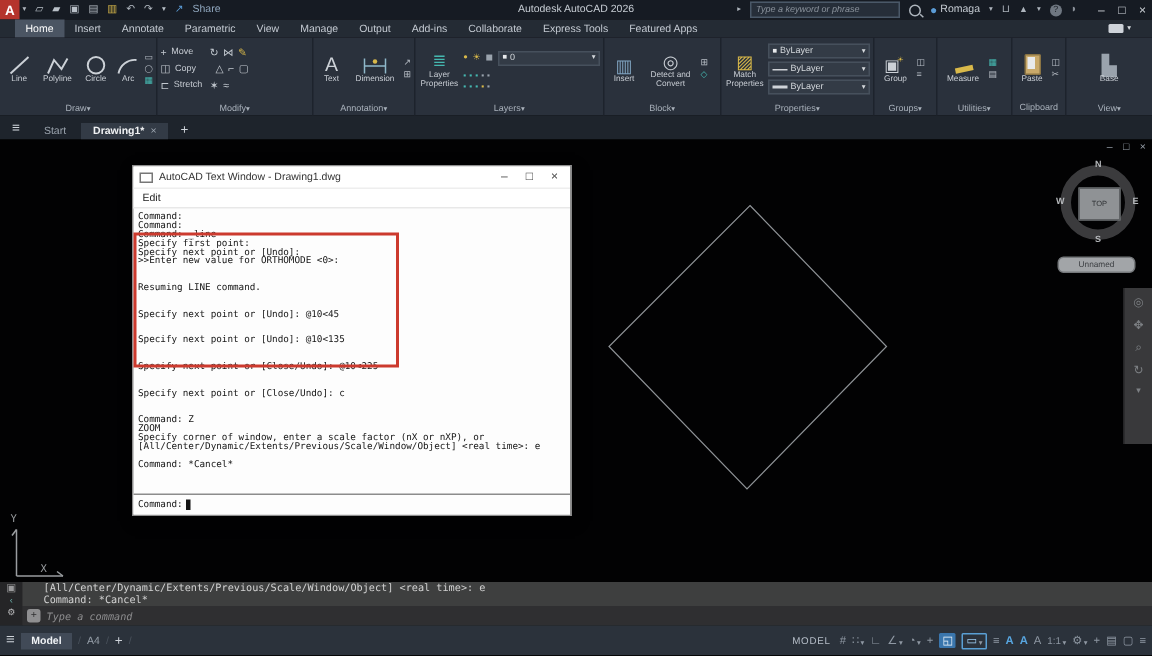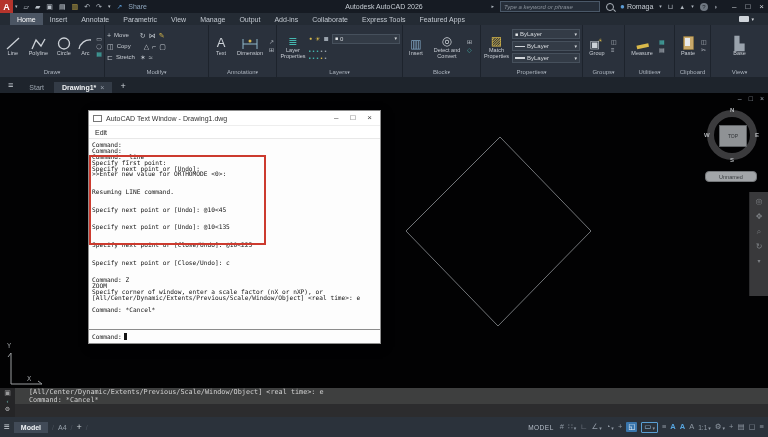--- a/index.html
+++ b/index.html
@@ -564,20 +564,24 @@
     <div class="cmd-rail">
       <span class="g g-save" style="color:#9a9a9c;"></span>
       <span style="color:#6fb3ad;font-size:6px;">‹</span>
       <span class="g g-gear" style="font-size:6px;"></span>
     </div>
     <div class="cmd-main">
       <div>
           <div class="cmd-hist">[All/Center/Dynamic/Extents/Previous/Scale/Window/Object] &lt;real time&gt;: e</div>
           <div class="cmd-hist">Command: *Cancel*</div>
         </div>
+      <div class="cmd-input">
+        <span class="cmd-cust">+</span>
+        <span class="cmd-ph">Type a command</span>
+      </div>
     </div>
   </div>
 
   <div class="statusbar">
     <span class="g g-hamb" style="font-size:10px;color:#cfd4da;"></span>
     <span class="sb-model">Model</span>
     <span class="sb-sep g g-slash"></span>
     <span style="color:#97a0aa;">A4</span>
     <span class="sb-sep g g-slash"></span>
     <span class="g g-plus" style="color:#cfd4da;font-size:9px;"></span>

